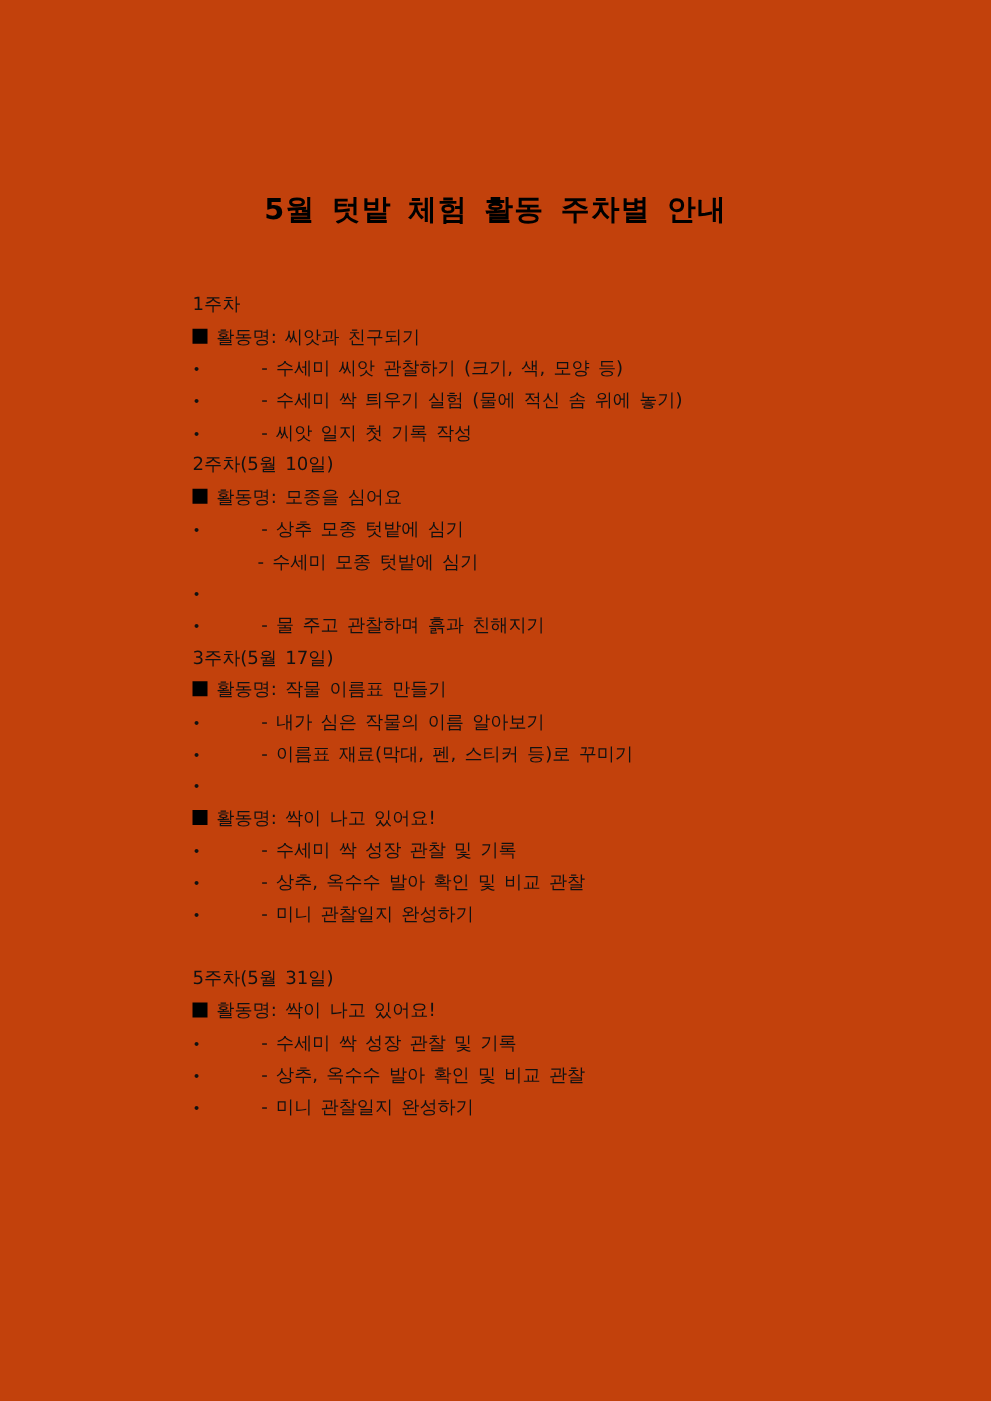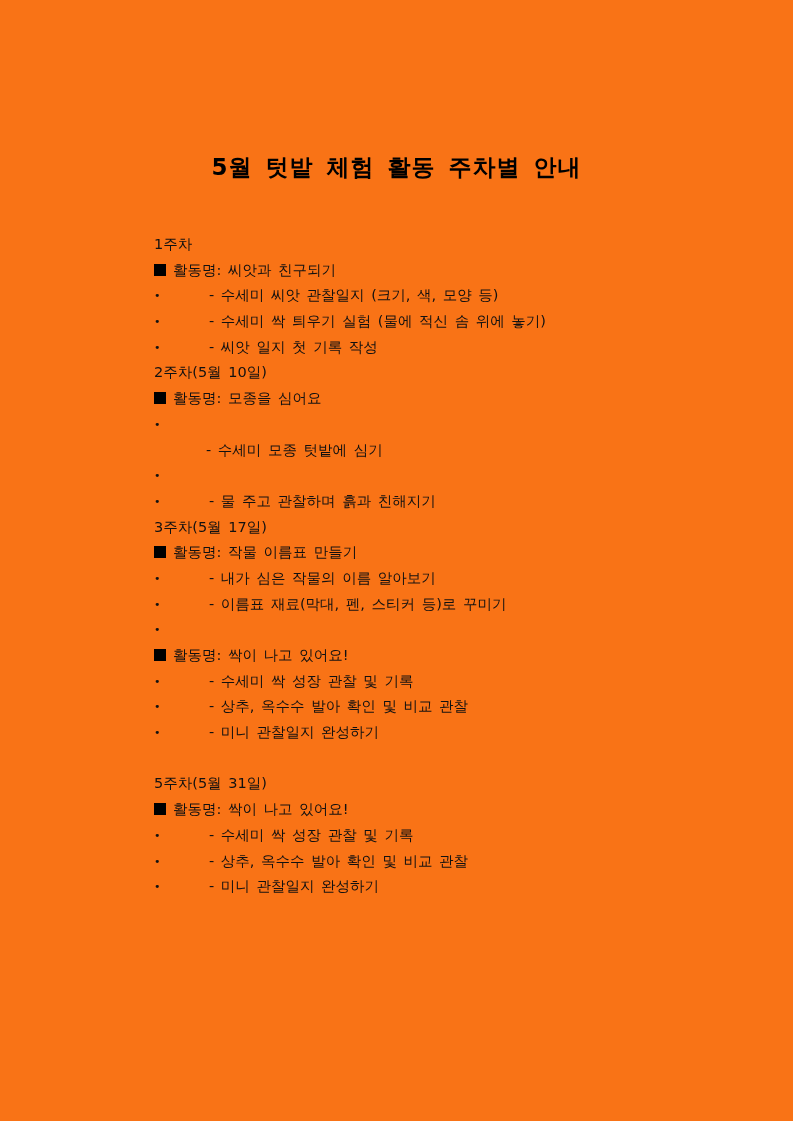--- a/index.html
+++ b/index.html
@@ -14,21 +14,21 @@
       overflow: hidden;
       font-family: "DejaVu Sans", "Liberation Sans", sans-serif;
       color: #111111;
     }
     .page {
       position: absolute;
       left: 0;
       top: 0;
       width: 793px;
       height: 1121px;
-      background: #f97316;
+      background: #c2410c;
     }
     .title {
       position: absolute;
       top: 152px;
       left: 0;
       width: 793px;
       text-align: center;
       font-size: 23px;
       font-weight: bold;
       letter-spacing: 1px;
@@ -86,39 +86,40 @@
 
   <div class="content">
 
     <div>
       <div class="line week-heading">1주차</div>
       <div class="line activity-line">
         <span class="square"></span><span>활동명: 씨앗과 친구되기</span>
       </div>
       <div class="line bullet-line">
         <span class="bullet">•</span>
-        <span class="item-text">- 수세미 씨앗 관찰일지 (크기, 색, 모양 등)</span>
+        <span class="item-text">- 수세미 씨앗 관찰하기 (크기, 색, 모양 등)</span>
       </div>
       <div class="line bullet-line">
         <span class="bullet">•</span>
         <span class="item-text">- 수세미 싹 틔우기 실험 (물에 적신 솜 위에 놓기)</span>
       </div>
       <div class="line bullet-line">
         <span class="bullet">•</span>
         <span class="item-text">- 씨앗 일지 첫 기록 작성</span>
       </div>
     </div>
 
     <div>
       <div class="line week-heading">2주차(5월 10일)</div>
       <div class="line activity-line">
         <span class="square"></span><span>활동명: 모종을 심어요</span>
       </div>
       <div class="line bullet-line">
         <span class="bullet">•</span>
+        <span class="item-text">- 상추 모종 텃밭에 심기</span>
       </div>
       <div class="line plain-line">
         <span class="item-text">- 수세미 모종 텃밭에 심기</span>
       </div>
       <div class="line bullet-line">
         <span class="bullet">•</span>
       </div>
       <div class="line bullet-line">
         <span class="bullet">•</span>
         <span class="item-text">- 물 주고 관찰하며 흙과 친해지기</span>

